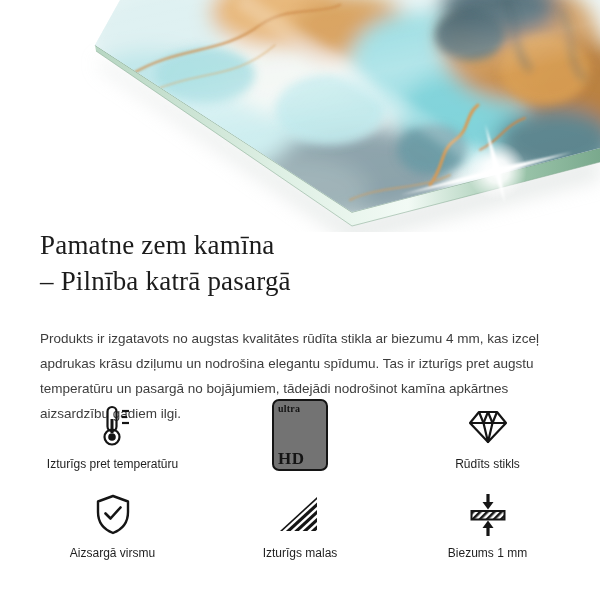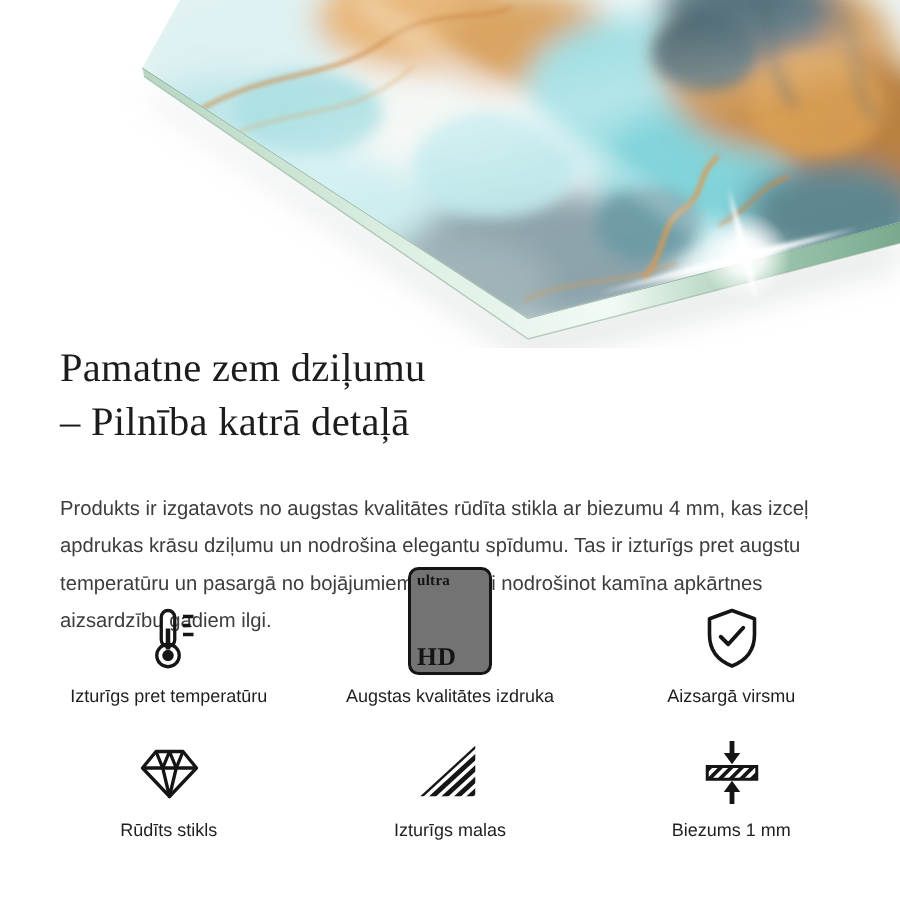--- a/index.html
+++ b/index.html
@@ -112,22 +112,22 @@
       <circle r="30" fill="url(#glow)"></circle>
       <g transform="rotate(-14)" filter="url(#blurSm)">
         <polygon points="-100,0 0,-3 78,0 0,3" fill="#ffffff"></polygon>
         <polygon points="0,-48 3,0 0,34 -3,0" fill="#ffffff"></polygon>
       </g>
     </g>
   </svg>
 </div>
 
 <div class="heading">
-  <div>Pamatne zem dziļumu</div>
-  <div>– Pilnība katrā detaļā</div>
+  <div>Pamatne zem kamīna</div>
+  <div>– Pilnība katrā pasargā</div>
 </div>
 
 <p class="para">Produkts ir izgatavots no augstas kvalitātes rūdīta stikla ar biezumu 4 mm, kas izceļ apdrukas krāsu dziļumu un nodrošina elegantu spīdumu. Tas ir izturīgs pret augstu temperatūru un pasargā no bojājumiem, tādejādi nodrošinot kamīna apkārtnes aizsardzību gadiem ilgi.</p>
 
 <div class="features">
 
   <div class="feature">
     <div class="icon-box">
       <svg width="48" height="48" viewBox="0 0 48 48" fill="none" stroke="#151515">
         <rect x="18.5" y="5" width="9" height="24" rx="4.5" stroke-width="2.2"></rect>
@@ -142,43 +142,42 @@
     <div class="label">Izturīgs pret temperatūru</div>
   </div>
 
   <div class="feature">
     <div class="icon-box">
       <div class="uhd">
         <div class="t1">ultra</div>
         <div class="t2">HD</div>
       </div>
     </div>
-    <div class="label">Augstas kvalitātes izdruka</div>
-  </div>
-
-  <div class="feature">
-    <div class="icon-box">
-      <svg width="48" height="48" viewBox="0 0 48 48" fill="none" stroke="#151515">
-        <path d="M24 5 L39 10.5 V21 C39 31.5 33 38.5 24 42 C15 38.5 9 31.5 9 21 V10.5 Z" stroke-width="2.4" stroke-linejoin="round"></path>
-        <polyline points="16.5,22.5 21.5,27.5 31.5,16.5" stroke-width="2.6" stroke-linecap="round" stroke-linejoin="round"></polyline>
-      </svg>
-    </div>
-    <div class="label">Aizsargā virsmu</div>
   </div>
 
   <div class="feature">
     <div class="icon-box">
       <svg width="48" height="48" viewBox="0 0 48 48" fill="none" stroke="#151515" stroke-width="2.2" stroke-linejoin="round">
         <path d="M15 10 H33 L42 21 L24 40 L6 21 Z"></path>
         <path d="M6 21 H42"></path>
         <path d="M15 10 L19.5 21 L24 40 L28.5 21 L33 10"></path>
         <path d="M24 10 L19.5 21 M24 10 L28.5 21"></path>
       </svg>
     </div>
     <div class="label">Rūdīts stikls</div>
+  </div>
+
+  <div class="feature">
+    <div class="icon-box">
+      <svg width="48" height="48" viewBox="0 0 48 48" fill="none" stroke="#151515">
+        <path d="M24 5 L39 10.5 V21 C39 31.5 33 38.5 24 42 C15 38.5 9 31.5 9 21 V10.5 Z" stroke-width="2.4" stroke-linejoin="round"></path>
+        <polyline points="16.5,22.5 21.5,27.5 31.5,16.5" stroke-width="2.6" stroke-linecap="round" stroke-linejoin="round"></polyline>
+      </svg>
+    </div>
+    <div class="label">Aizsargā virsmu</div>
   </div>
 
   <div class="feature">
     <div class="icon-box">
       <svg width="48" height="48" viewBox="0 0 48 48">
         <defs>
             <clipPath id="triClip">
               <polygon points="4,40 41,6 41,40"></polygon>
             </clipPath>
           </defs>

